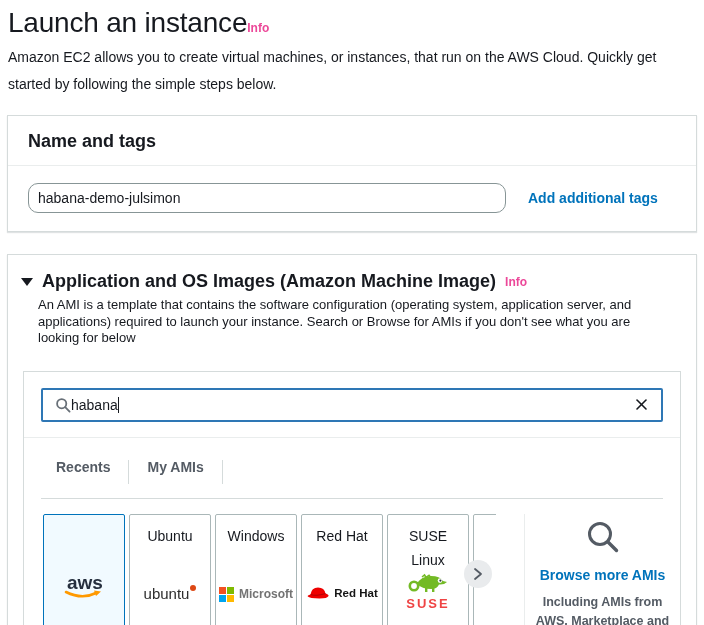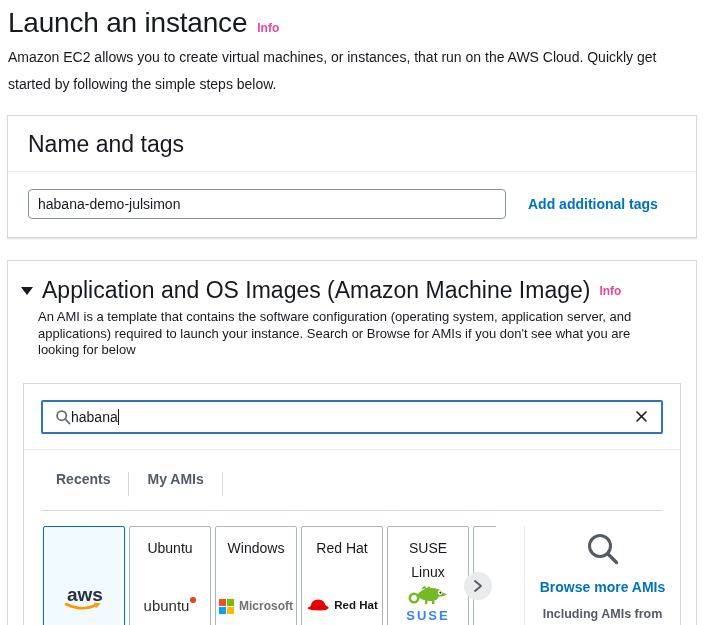--- a/index.html
+++ b/index.html
@@ -1,37 +1,37 @@
 <!DOCTYPE html>
 <html><head>
 <meta charset="utf-8">
 <style>
   * { margin:0; padding:0; box-sizing:border-box; }
   html,body { width:704px; height:625px; overflow:hidden; background:#fff;
     font-family:"Liberation Sans", sans-serif; color:#16191f; }
   a { text-decoration:none; cursor:pointer; }
 
   .page-header { padding:7px 8px 0 8px; }
-  .title-row { display:flex; align-items:baseline; gap:10px; }
+  .title-row { display:flex; align-items:baseline; }
   h1 { font-size:28px; font-weight:400; letter-spacing:-0.2px; }
   .info-link { font-size:12px; font-weight:700; color:#ec4899; }
   .page-desc { margin-top:5px; font-size:14px; line-height:27px; max-width:660px; }
 
   .card { margin:0 7px; border:1px solid #d5dbdb; background:#fff;
     box-shadow:0 1px 1px rgba(0,28,36,0.12); }
   .card.name-card { margin-top:17px; }
   .card.ami-card-section { margin-top:22px; }
 
   .card-header { padding:15px 20px 13px 20px; border-bottom:1px solid #eaeded; }
-  h2 { font-size:23px; font-weight:400; }
+  h2 { font-size:18px; font-weight:700; }
 
   .name-body { padding:17px 20px 18px 20px; }
   .field-label { font-size:14px; margin-bottom:6px; }
   .name-row { display:flex; align-items:center; }
-  .text-input { width:478px; height:30px; border:1px solid #879596; border-radius:4px;
+  .text-input { width:478px; height:30px; border:1px solid #879596; border-radius:10px;
     padding:0 9px; font-size:14px; font-family:"Liberation Sans",sans-serif; color:#16191f; }
   .add-tags { margin-left:22px; font-size:14px; font-weight:700; color:#0073bb; }
 
   .ami-header { padding:16px 20px 0 13px; display:flex; align-items:center; }
   .caret { width:0; height:0; border-left:6px solid transparent; border-right:6px solid transparent;
     border-top:8px solid #16191f; margin-right:9px; cursor:pointer; }
   .ami-header .info-link { margin-left:9px; }
   .section-desc { margin:5px 24px 0 30px; font-size:13px; line-height:16.5px; max-width:630px; }
 
   .panel { margin:24px 15px 0 15px; border:1px solid #d5dbdb; }
@@ -72,21 +72,21 @@
   .ms-logo { display:flex; align-items:center; }
   .ms-grid { display:grid; grid-template-columns:7px 7px; grid-template-rows:7px 7px; gap:1px; }
   .ms-grid i:nth-child(1){background:#f25022;} .ms-grid i:nth-child(2){background:#7fba00;}
   .ms-grid i:nth-child(3){background:#00a4ef;} .ms-grid i:nth-child(4){background:#ffb900;}
   .ms-text { margin-left:5px; font-size:12px; font-weight:600; color:#737373; }
 
   .rh-logo { display:flex; align-items:center; }
   .rh-text { margin-left:4px; font-size:11.5px; font-weight:700; color:#151515; }
 
   .suse-logo { display:flex; flex-direction:column; align-items:center; }
-  .suse-text { font-size:13px; font-weight:700; letter-spacing:2px; color:#3b82f6; margin-top:2px; }
+  .suse-text { font-size:13px; font-weight:700; letter-spacing:2px; color:#ef4444; margin-top:2px; }
 
   .scroll-btn { position:absolute; right:4px; top:46px; width:28px; height:28px;
     border-radius:50%; background:#e9ebed; border:none; display:flex; align-items:center;
     justify-content:center; cursor:pointer; }
 
   .col-divider { width:1px; align-self:stretch; background:#eaeded; margin-left:28px;
     margin-bottom:2px; }
 
   .browse-col { flex:1; display:flex; flex-direction:column; align-items:center;
     text-align:center; padding-top:4px; }

